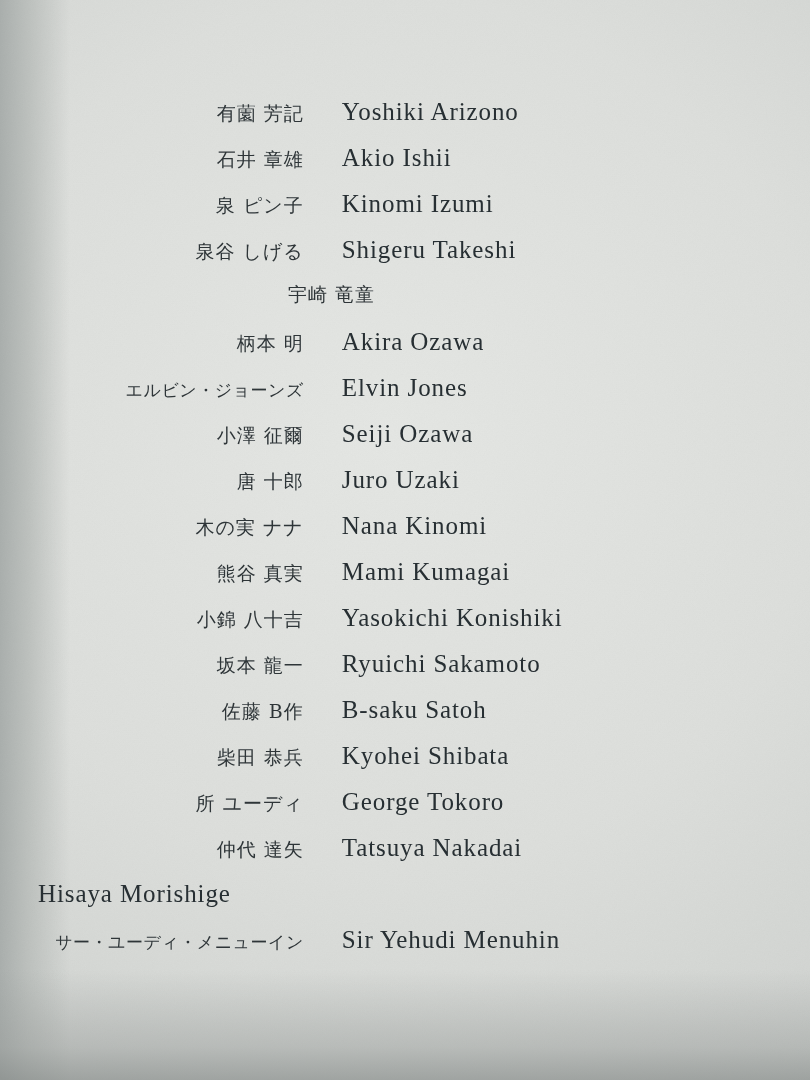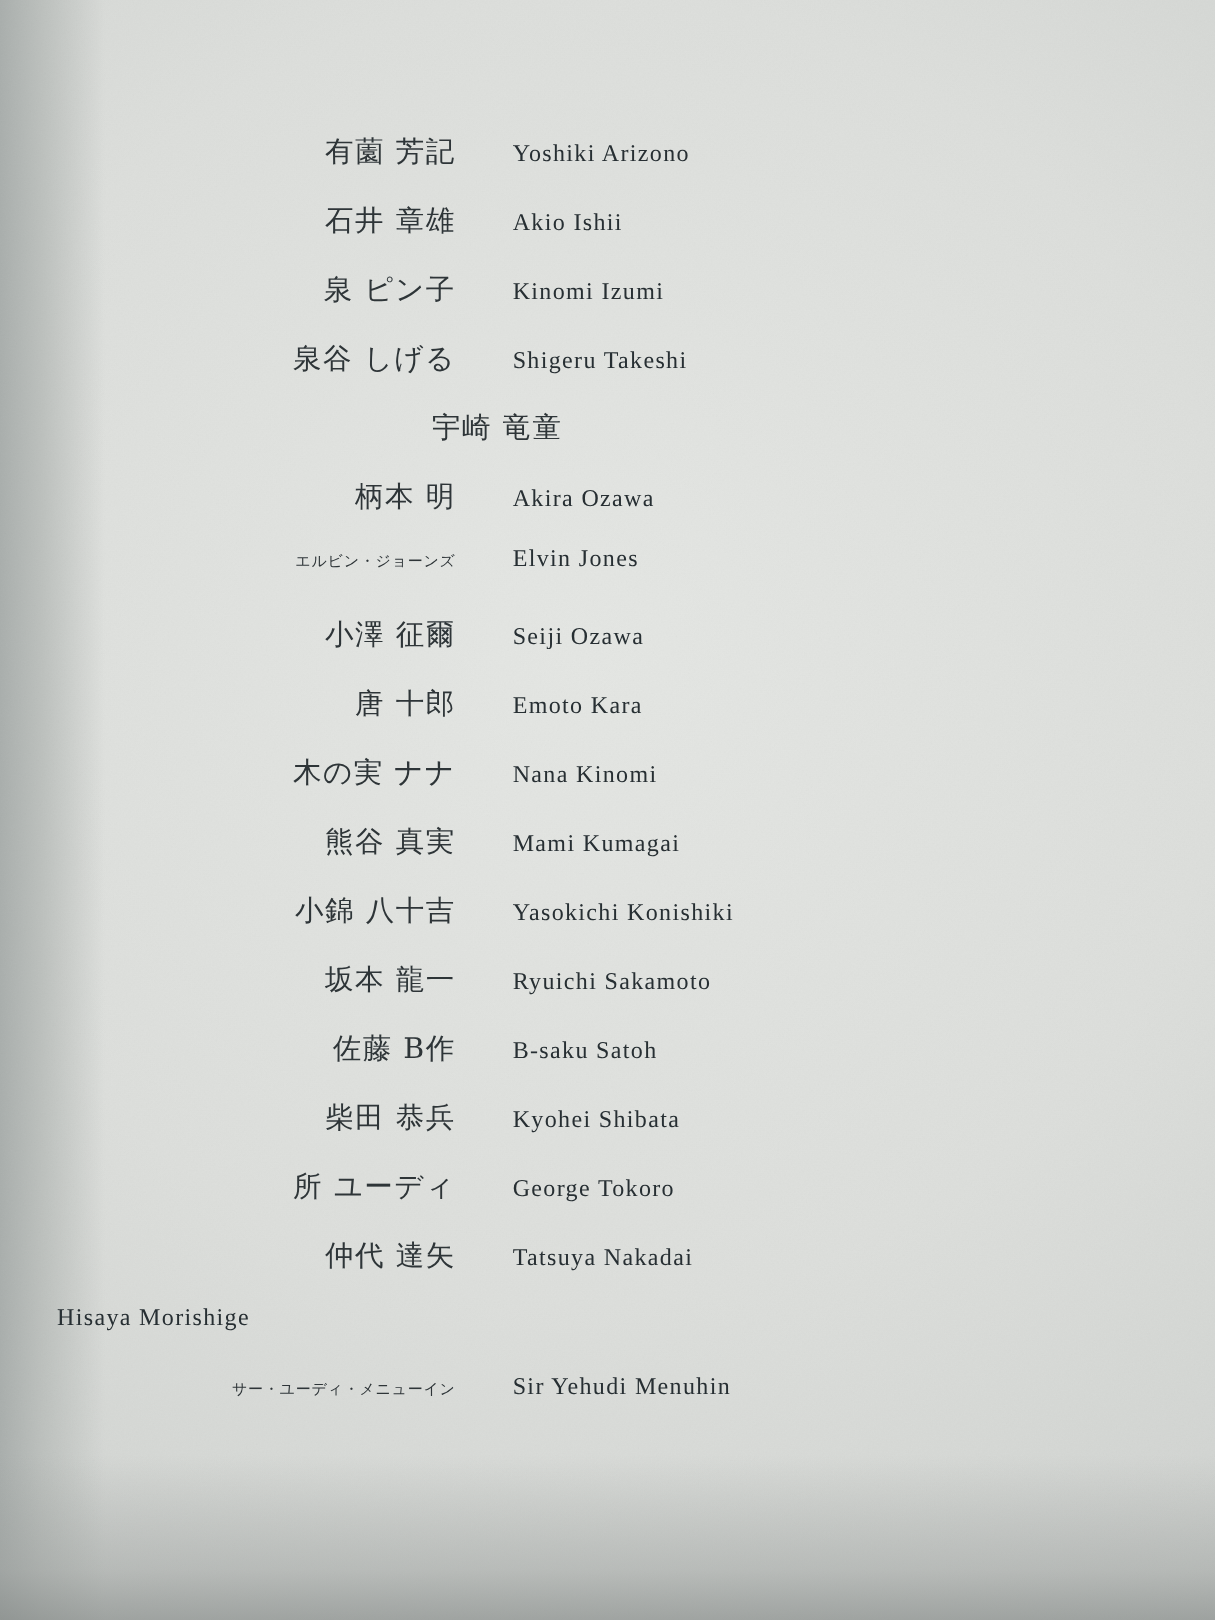--- a/index.html
+++ b/index.html
@@ -41,47 +41,47 @@
   }
   #grain {
     position: absolute;
     inset: 0;
     opacity: 0.55;
     pointer-events: none;
   }
   .list {
     position: absolute;
     left: 0;
-    top: 88px;
+    top: 98px;
     width: 682px;
   }
   .row {
     display: flex;
     align-items: baseline;
     height: 46px;
   }
   .jp {
     width: 375px;
     text-align: right;
     padding-right: 0px;
     font-family: "DejaVu Serif", serif;
     font-size: 19px;
     letter-spacing: 1px;
     color: #2e3538;
     white-space: nowrap;
   }
   .jp.small {
-    font-size: 10px;
+    font-size: 17px;
     letter-spacing: 0.5px;
   }
   .en {
     width: 420px;
     padding-left: 38px;
     font-family: "Liberation Serif", "DejaVu Serif", serif;
-    font-size: 16px;
+    font-size: 25px;
     letter-spacing: 0.9px;
     color: #272f33;
     white-space: nowrap;
   }
 </style>
 </head>
 <body>
 
 <div id="page">
 
@@ -123,21 +123,21 @@
       <div class="row">
         <div class="jp small">エルビン・ジョーンズ</div>
         <div class="en">Elvin Jones</div>
       </div>
       <div class="row">
         <div class="jp">小澤 征爾</div>
         <div class="en">Seiji Ozawa</div>
       </div>
       <div class="row">
         <div class="jp">唐 十郎</div>
-        <div class="en">Emoto Kara</div>
+        <div class="en">Juro Uzaki</div>
       </div>
       <div class="row">
         <div class="jp">木の実 ナナ</div>
         <div class="en">Nana Kinomi</div>
       </div>
       <div class="row">
         <div class="jp">熊谷 真実</div>
         <div class="en">Mami Kumagai</div>
       </div>
       <div class="row">

